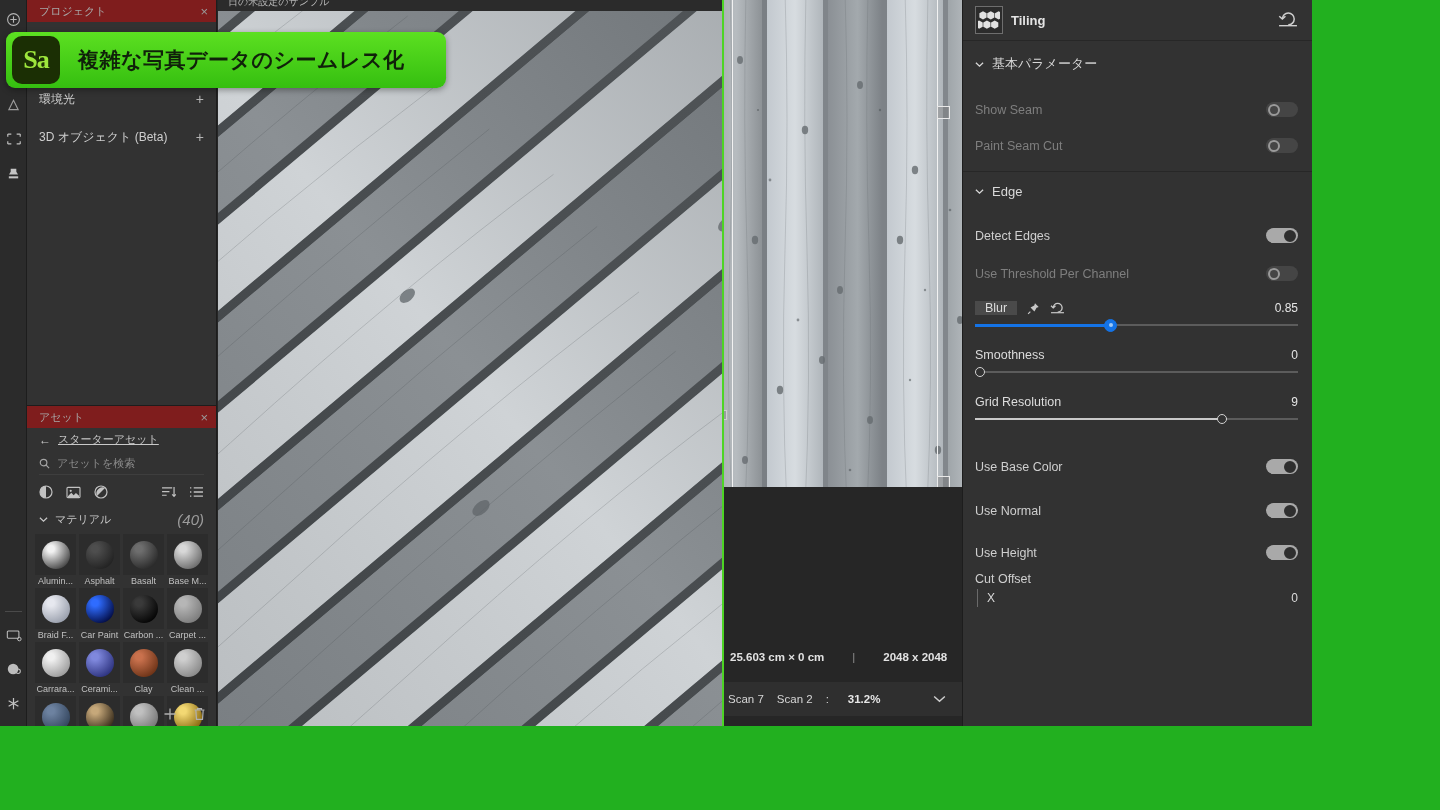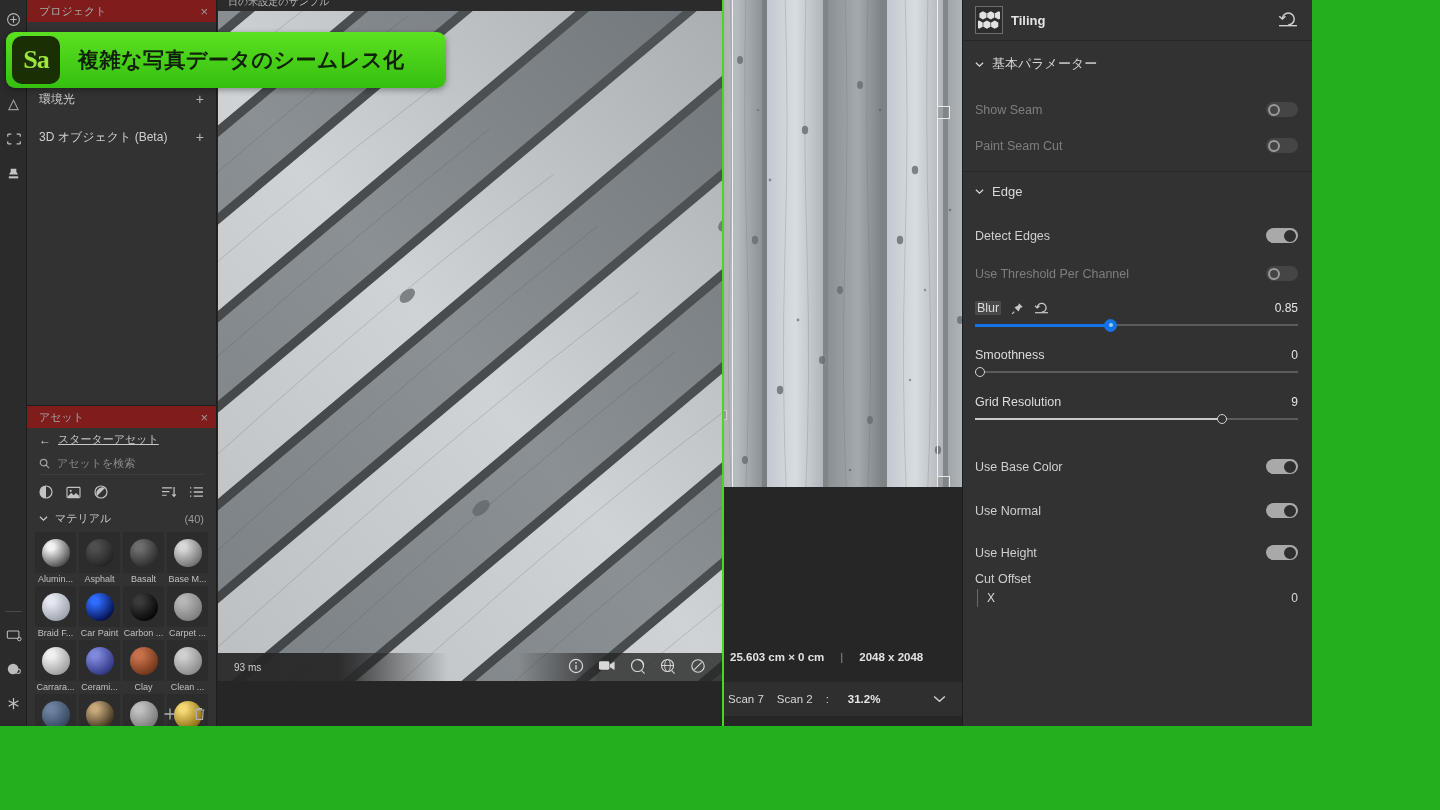--- a/index.html
+++ b/index.html
@@ -70,42 +70,42 @@
   }
   .asset-tools {
     display:flex; align-items:center; gap:13px; padding:4px 12px 7px 12px;
     color:#c2c2c2;
   }
   .asset-tools .sp { margin-left:auto; }
   .sec-head {
     display:flex; align-items:center; gap:7px; padding:2px 12px 4px 12px;
     font-size:11px; color:#c9c9c9;
   }
-  .sec-head .cnt { margin-left:auto; color:#9b9b9b; font-size:11px; }
+  .sec-head .cnt { margin-left:auto; color:#9b9b9b; font-size:15px;font-style:italic; }
   .mat-grid {
     display:grid; grid-template-columns:repeat(4,1fr); gap:2px 3px;
     padding:0 8px; margin-top:2px;
   }
   .mat-cell { width:100%; }
   .mat-thumb {
     width:100%; aspect-ratio:1/1; background:#2c2c2c;
     display:flex; align-items:center; justify-content:center;
   }
   .sphere { width:28px; height:28px; border-radius:50%; }
   .mat-label {
     font-size:9px; color:#c0c0c0; text-align:center; margin-top:1px;
     white-space:nowrap; overflow:hidden; text-overflow:clip;
   }
   .asset-foot {
     position:absolute; right:10px; bottom:2px; display:flex; gap:16px; color:#b0b0b0;
   }
 
   
   .viewport {
-    position:absolute; left:218px; top:0; width:504px; height:681px;
+    position:absolute; left:218px; top:0; width:504px; height:810px;
     overflow:hidden; background:#6e7479;
   }
   .vp-tabbar {
     position:absolute; left:0; top:0; width:504px; height:11px;
     background:#2b2b2b; z-index:5; overflow:hidden;
   }
   .vp-tab {
     font-size:10px; color:#b9b9b9; padding-left:10px; line-height:11px;
     position:relative; top:-4px; white-space:nowrap;
   }
@@ -132,21 +132,21 @@
     position:absolute; left:8px; top:-4px; width:206px; height:492px;
     border:1px solid #f2f2f2; pointer-events:none;
   }
   .handle {
     position:absolute; width:13px; height:13px; border:1px solid #e9e9e9;
     background:rgba(130,130,130,.45);
   }
   .scan-meta {
     position:absolute; left:0; bottom:52px; width:238px; height:34px;
     display:flex; align-items:center; font-size:11.5px; color:#e2e2e2; font-weight:bold;
-    padding-left:6px; gap:16px;
+    padding-left:6px; gap:28px;
   }
   .scan-meta .divider { color:#8e8e8e; font-weight:normal; }
   .scan-bar {
     position:absolute; left:0; bottom:10px; width:238px; height:34px;
     background:#2f2f2f; display:flex; align-items:center; gap:13px;
     padding-left:4px; font-size:11.5px; color:#d6d6d6;
   }
   .scan-bar .zoomv { margin-left:6px; font-weight:bold; color:#e6e6e6; }
   .scan-bar .chev { margin-left:auto; margin-right:16px; color:#cfcfcf; }
 
@@ -202,21 +202,21 @@
     border:1.5px solid #d2d2d2; background:#323232; box-sizing:border-box;
   }
   .track .knob.blue { background:#1473e6; border-color:#1473e6; width:13px; height:13px; top:-5.5px; }
   .track .knob.blue::after{
     content:""; position:absolute; left:3.5px; top:3.5px; width:4px; height:4px;
     border-radius:50%; background:#9dc8f5;
   }
 
   .lbl-row { display:flex; align-items:center; gap:10px; }
   .lbl-row .nm { color:#dcdcdc; font-size:12.5px; }
-  .lbl-row .nm.hl { background:#4a4a4a; padding:0 2px;text-align:center; }
+  .lbl-row .nm.hl { background:#4a4a4a; padding:0 10px;text-align:center; }
   .lbl-row .v { margin-left:auto; font-size:12px; color:#e6e6e6; }
   .lbl-row .ic { color:#c8c8c8; display:flex; }
 
   .subrow {
     display:flex; align-items:center; padding:0 14px 0 24px; height:24px; font-size:12px;
     position:relative;
   }
   .subrow::before {
     content:""; position:absolute; left:14px; top:3px; width:1px; height:18px; background:#6a6a6a;
   }

